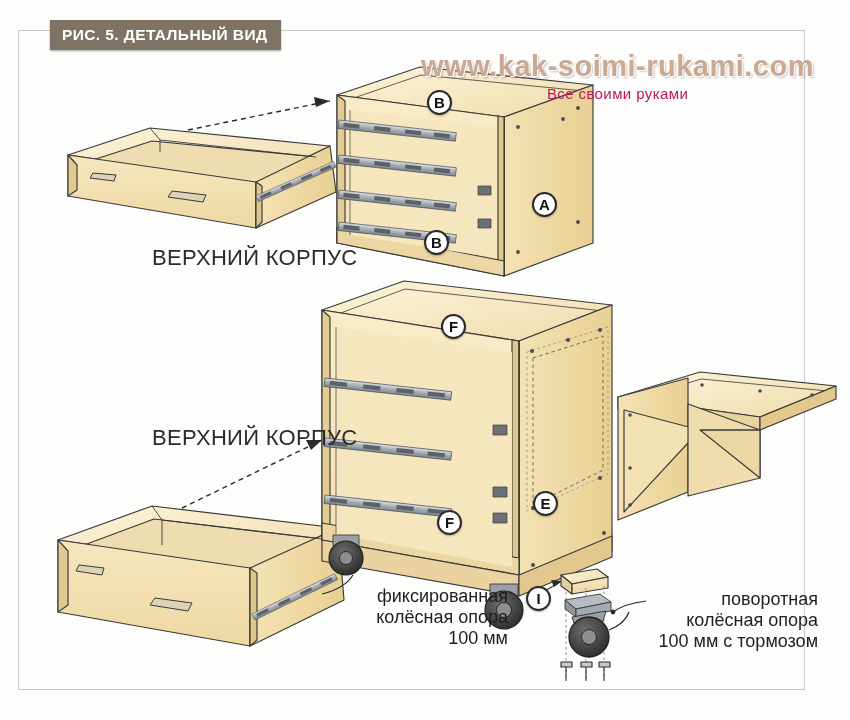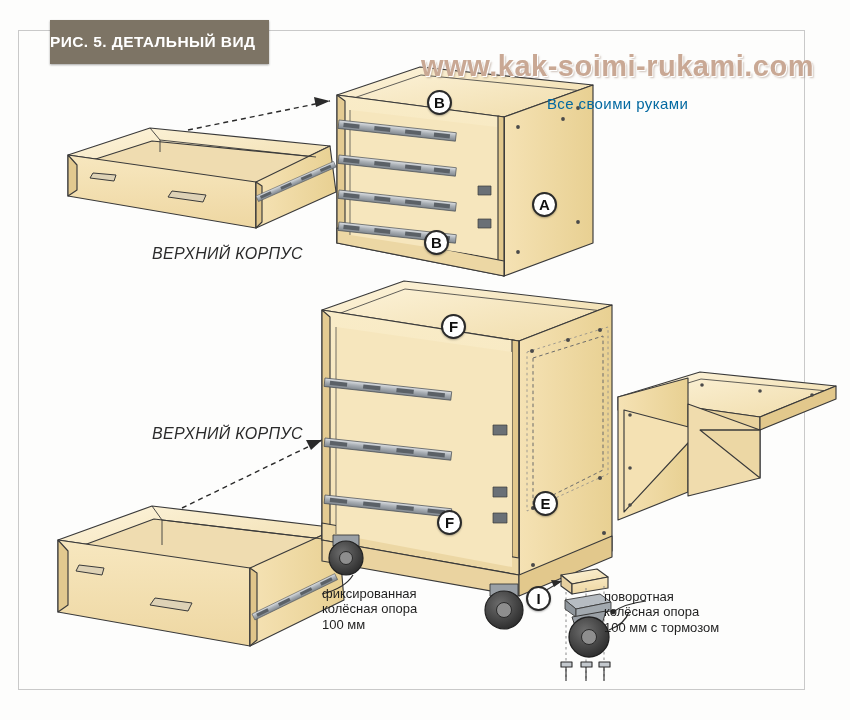--- a/index.html
+++ b/index.html
@@ -7,38 +7,38 @@
        font-family:"Liberation Sans","DejaVu Sans",sans-serif;}
   #root{position:relative;width:850px;height:720px;background:#fdfdfc;}
 
   
   .frame{position:absolute;left:18px;top:30px;width:787px;height:660px;
          border:1.5px solid #c9c9c9;background:transparent;box-sizing:border-box;}
   .frame-shadow{position:absolute;left:21px;top:33px;width:787px;height:660px;
          background:#e7e5e1;z-index:-1;}
 
   
-  .title-chip{position:absolute;left:50px;top:20px;height:44px;
+  .title-chip{position:absolute;left:50px;top:20px;height:30px;
       background:#7d7465;color:#ffffff;display:flex;align-items:center;
-      padding:0 14px 0 0;letter-spacing:.4px;font-size:15.5px;font-weight:bold;
+      padding:0 14px 0 12px;letter-spacing:.4px;font-size:15.5px;font-weight:bold;
       box-shadow:0 1px 2px rgba(0,0,0,.35);z-index:6;}
 
   
   .wm{position:absolute;right:36px;top:50px;text-align:center;z-index:5;
       pointer-events:none;}
   .wm-main{font-size:29px;font-weight:bold;color:#c9a894;letter-spacing:.5px;
       text-shadow:1px 1px 0 #ffffff, 2px 2px 2px rgba(120,90,70,.35);}
-  .wm-sub{font-size:15px;color:#0369a1;margin-top:12px;letter-spacing:.4px;}
-
-  
-  .part-label{position:absolute;font-size:16px;color:#2b2b2b;letter-spacing:.3px;
-      white-space:nowrap;z-index:4;font-style:italic;}
-
-  .note{position:absolute;font-size:13px;color:#1f1f1f;line-height:1.18;
-      text-align:left;white-space:pre-line;z-index:4;}
+  .wm-sub{font-size:15px;color:#be185d;margin-top:2px;letter-spacing:.4px;}
+
+  
+  .part-label{position:absolute;font-size:22px;color:#2b2b2b;letter-spacing:.3px;
+      white-space:nowrap;z-index:4;}
+
+  .note{position:absolute;font-size:18px;color:#1f1f1f;line-height:1.18;
+      text-align:right;white-space:pre-line;z-index:4;}
 
   
   .bubble{position:absolute;width:25px;height:25px;border-radius:50%;
       background:#ffffff;border:2.2px solid #2a2a2a;box-sizing:border-box;
       display:flex;align-items:center;justify-content:center;
       font-size:15px;font-weight:bold;color:#101010;z-index:7;
       box-shadow:0 1px 2px rgba(0,0,0,.30);}
 
   svg.art{position:absolute;left:0;top:0;width:850px;height:720px;z-index:2;}
 </style>

